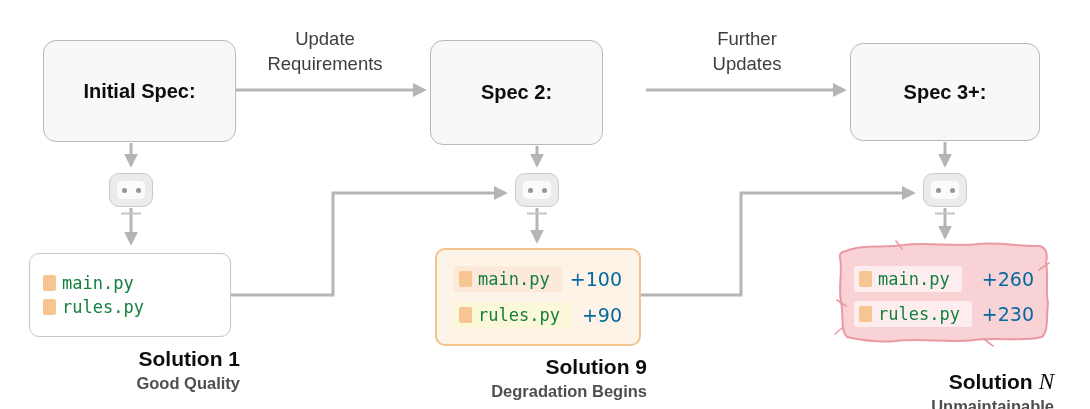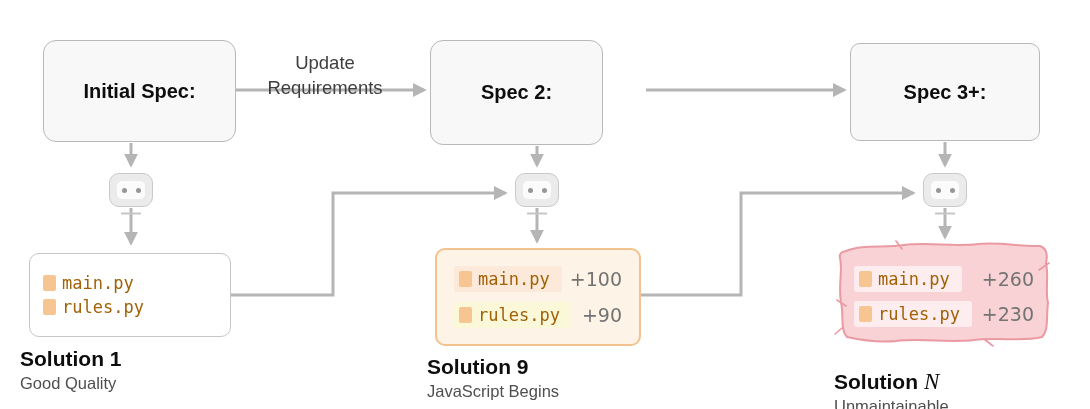--- a/index.html
+++ b/index.html
@@ -53,34 +53,34 @@
   .chip {
     display:inline-flex; align-items:center; gap:6px;
     padding:3px 12px 3px 5px; border-radius:3px;
   }
   .chip-plain  { padding:0; background:transparent; }
   .chip-peach  { background:#fce9da; }
   .chip-yellow { background:#fbf7d9; }
   .chip-pink   { background:#fdedef; }
   .fileicon { width:13px; height:16px; background:#f6c592; border-radius:2px; flex:none; }
   .fname {
-    font-family:"DejaVu Sans Mono", monospace; font-size:17px; color:#a16207;
+    font-family:"DejaVu Sans Mono", monospace; font-size:17px; color:#15803d;
     white-space:nowrap;
   }
-  .delta { font-family:"DejaVu Sans", sans-serif; font-size:19px; color:#737373; white-space:nowrap; }
-
-  
-  .sol-label { position:absolute; text-align:left; width:220px; }
+  .delta { font-family:"DejaVu Sans", sans-serif; font-size:19px; color:#0369a1; white-space:nowrap; }
+
+  
+  .sol-label { position:absolute; text-align:right; width:220px; }
   .sol-name  { font-size:21px; font-weight:bold; color:#0d0d0d; line-height:24px; }
   .mathN {
     font-family:"Liberation Serif", serif; font-style:italic; font-weight:normal;
     font-size:23px;
   }
   .mathN:not(:empty) { margin-left:6px; }
-  .sol-quality { font-size:16.5px; color:#4f4f4f; margin-top:3px; }
+  .sol-quality { font-size:16.5px; color:#4f4f4f; margin-top:3px;font-weight:bold; }
 </style>
 </head>
 <body>
 
 <div class="canvas">
 
   <svg class="layer" style="left:834px; top:238px;" width="218" height="112" viewBox="0 0 218 112">
     <path d="M 12,13
              C 28,6 50,10 70,7
              C 94,4 120,9 144,6
@@ -121,26 +121,28 @@
       <path d="M935,213.5 H955"></path>
     </g>
   </svg>
 
   <div class="spec" style="left:43px; top:40px; width:193px; height:102px;">
     <div class="spec-title">Initial Spec:</div>
   </div>
   <div class="spec" style="left:430px; top:40px; width:173px; height:105px;">
     <div class="spec-title">Spec 2:</div>
   </div>
-  <div class="spec" style="left:850px; top:43px; width:190px; height:98px;border-radius:10px;">
+  <div class="spec" style="left:850px; top:43px; width:190px; height:98px;">
     <div class="spec-title">Spec 3+:</div>
   </div>
 
-  <div class="edge-label" style="left:235px; top:26px; width:180px;margin-top:24px;">Update
+  <div class="edge-label" style="left:235px; top:26px; width:180px;">Update
 Requirements</div>
+  <div class="edge-label" style="left:657px; top:26px; width:180px;">Further
+Updates</div>
 
   <div class="agent" style="left:109px; top:173px;">
     <div class="agent-face">
         <span class="dot"></span>
         <span class="dot"></span>
       </div>
   </div>
   <div class="agent" style="left:515px; top:173px;">
     <div class="agent-face">
         <span class="dot"></span>
@@ -206,21 +208,21 @@
   <div class="sol-label" style="left:20px; top:347px;">
     <div class="sol-name">
       <span>Solution 1</span><span class="mathN"></span>
     </div>
     <div class="sol-quality">Good Quality</div>
   </div>
   <div class="sol-label" style="left:427px; top:355px;">
     <div class="sol-name">
       <span>Solution 9</span><span class="mathN"></span>
     </div>
-    <div class="sol-quality">JavaScript Begins</div>
+    <div class="sol-quality">Degradation Begins</div>
   </div>
   <div class="sol-label" style="left:834px; top:370px;">
     <div class="sol-name">
       <span>Solution</span><span class="mathN">N</span>
     </div>
     <div class="sol-quality">Unmaintainable</div>
   </div>
 
 </div>
 

